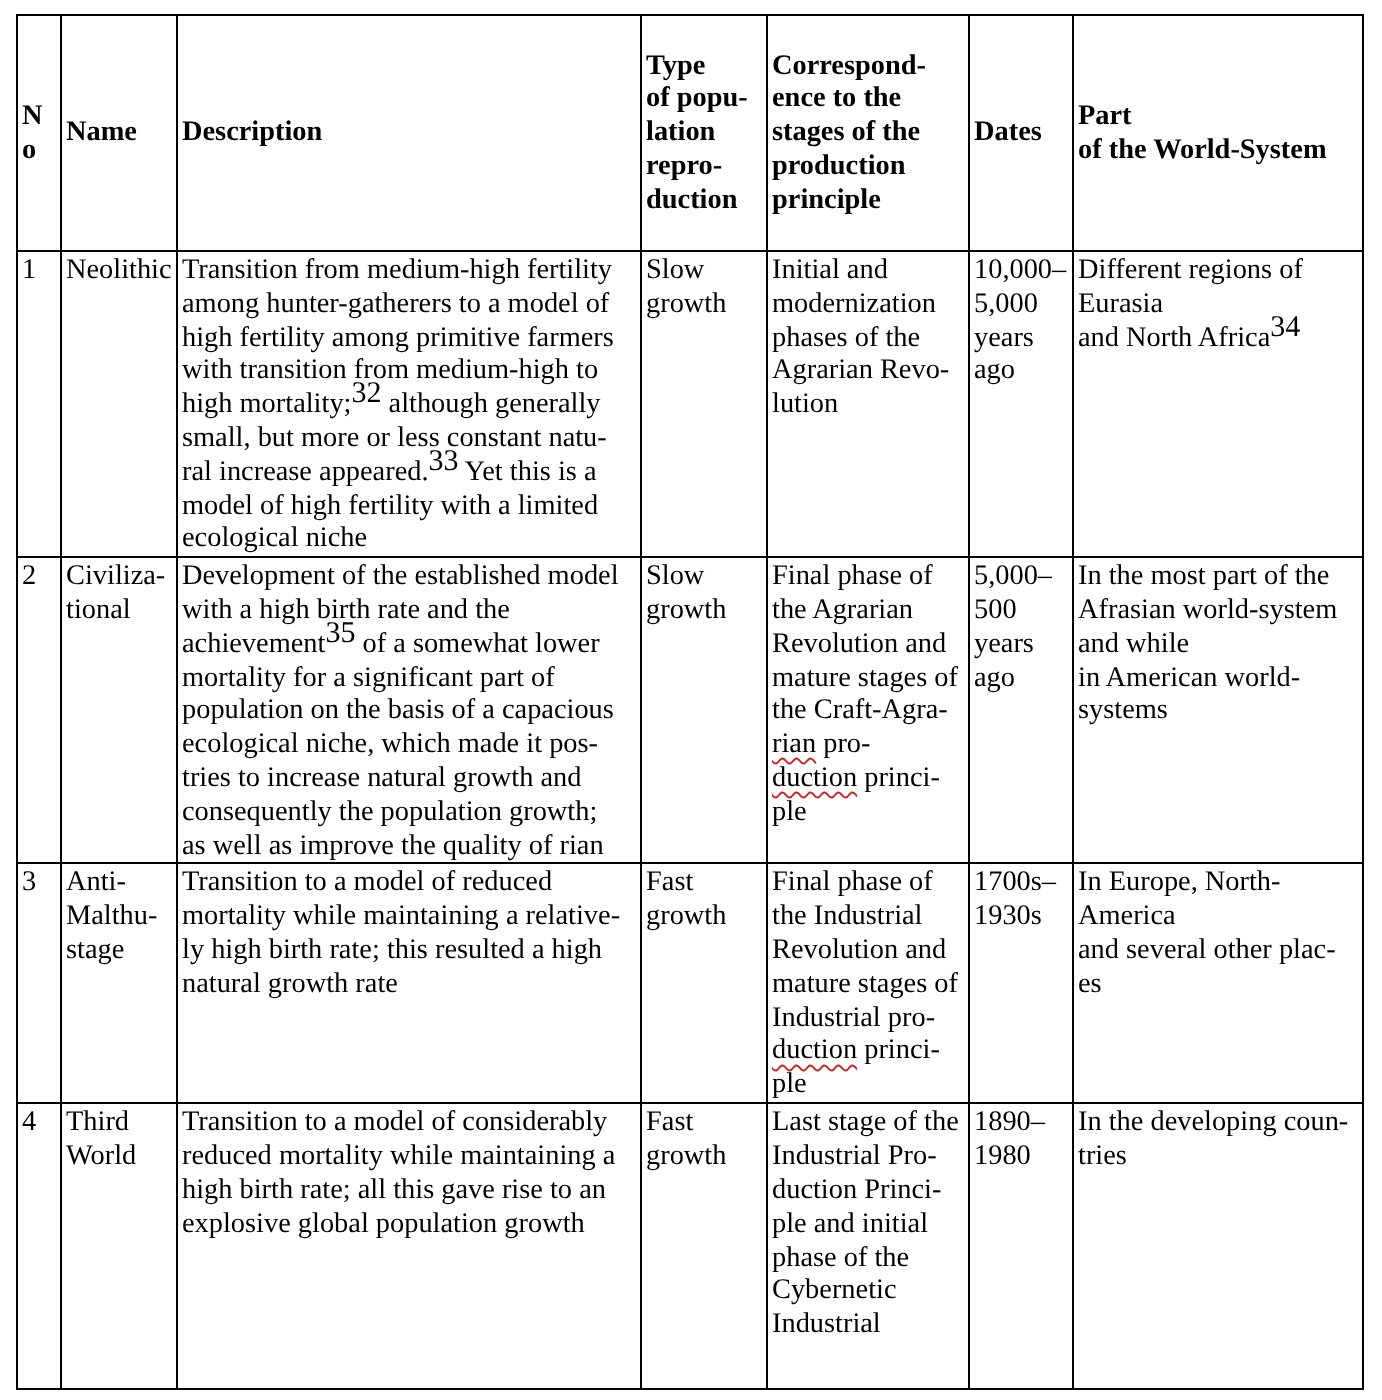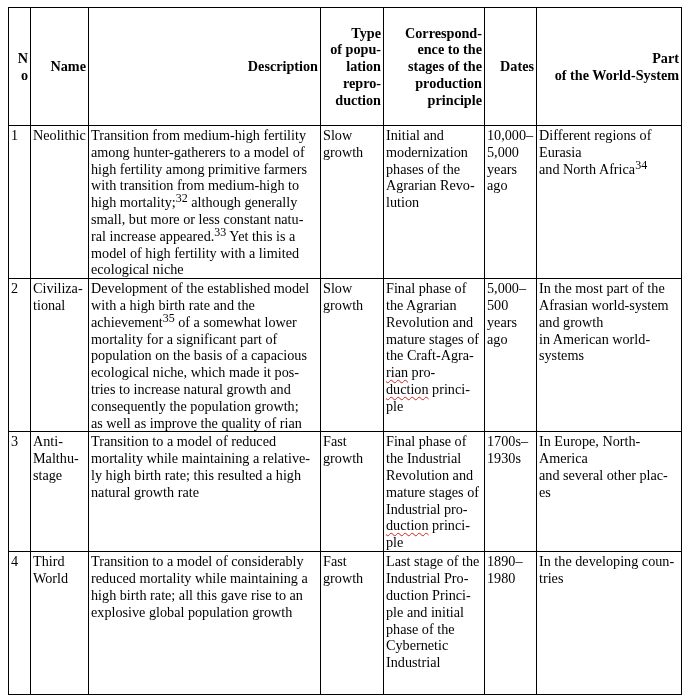--- a/index.html
+++ b/index.html
@@ -3,29 +3,29 @@
 <meta charset="utf-8">
 <style>
   html, body { margin: 0; padding: 0; background: #ffffff; }
   body { width: 691px; height: 700px; position: relative; overflow: hidden;
          font-family: "Liberation Serif", "DejaVu Serif", serif; color: #000; }
   table.main { position: absolute; left: 8px; top: 7px; border-collapse: collapse;
                table-layout: fixed; width: 673px; }
   table.main td, table.main th { border: 1.5px solid #000; vertical-align: top;
                font-size: 14.2px; line-height: 16.8px; padding: 1px 1px 0 2px;
                text-align: left; font-weight: normal; word-wrap: break-word; }
-  table.main th { font-weight: bold; text-align: right; vertical-align: middle;
+  table.main th { font-weight: bold; text-align: left; vertical-align: middle;
                   padding: 0 2px; }
   tr.head { height: 118px; }
   tr.r1 { height: 151px; }
   tr.r2 { height: 151px; }
   tr.r3 { height: 120px; }
   tr.r4 { height: 143px; }
   td.no { text-align: center; }
-  sup { font-size: 12px; line-height: 0; vertical-align: 5px; }
+  sup { font-size: 15px; line-height: 0; vertical-align: 5px; }
   .sq { text-decoration: underline wavy #d02020; text-decoration-thickness: 1px; text-underline-offset: 2px; text-align: center; }
   .line { display: block; white-space: nowrap; }
 </style>
 </head>
 <body>
 
 <table class="main">
   <colgroup>
     <col style="width:22px">
       <col style="width:58px">
@@ -132,21 +132,21 @@
         </td>
     <td>
           <span class="line">5,000–</span>
           <span class="line">500</span>
           <span class="line">years</span>
           <span class="line">ago</span>
         </td>
     <td>
           <span class="line">In the most part of the</span>
           <span class="line">Afrasian world-system</span>
-          <span class="line">and growth</span>
+          <span class="line">and while</span>
           <span class="line">in American world-</span>
           <span class="line">systems</span>
         </td>
   </tr>
   <tr class="r3">
     <td class="no">3</td>
     <td>
           <span class="line">Anti-</span>
           <span class="line">Malthu-</span>
           <span class="line">stage</span>

